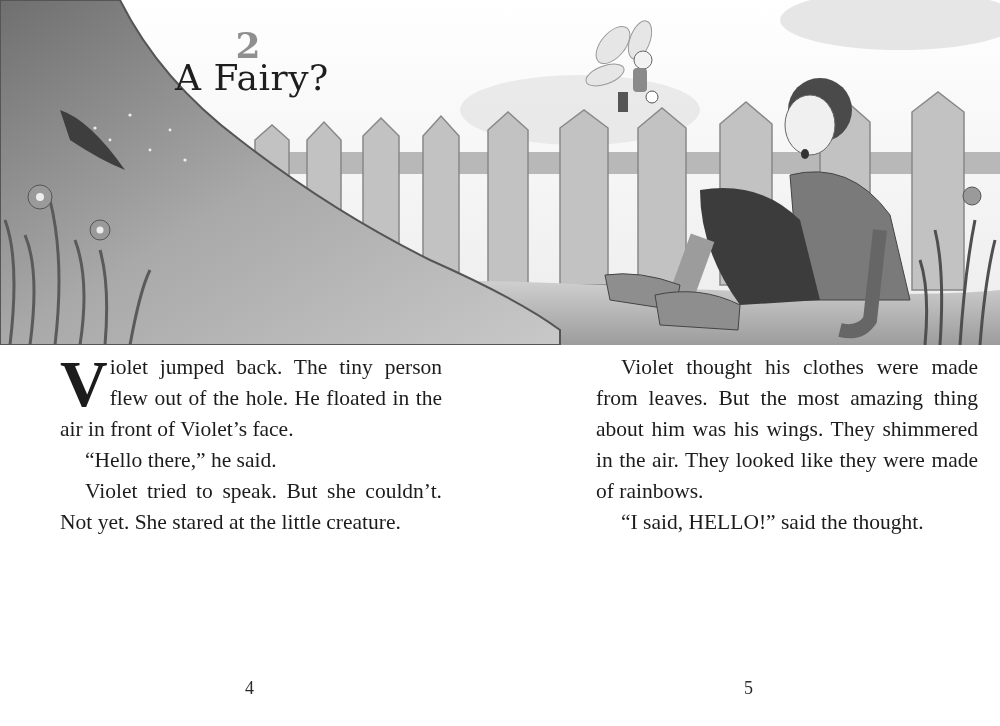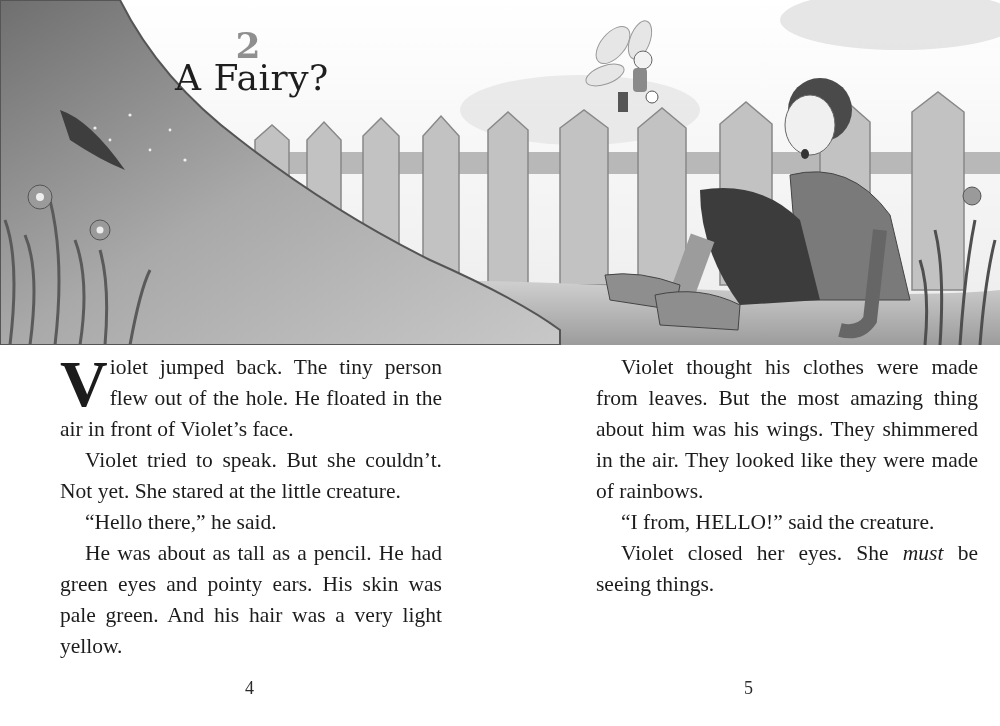--- a/index.html
+++ b/index.html
@@ -113,25 +113,23 @@
       <path d="M925 345 Q930 290 920 260"></path>
   </g>
   <circle cx="972" cy="196" r="9" fill="#9a9a9a" stroke="#555"></circle>
 </svg>
 
 <div class="chapter-num">2</div>
 <div class="chapter-title">A Fairy?</div>
 
 <div class="page left">
   <p class="para"><span class="dropcap">V</span><span>iolet jumped back. The tiny person flew out of the hole. He floated in the air in front of Violet’s face.</span></p>
+  <p class="para indent">“Hello there,” he said.</p>
   <p class="para indent">Violet tried to speak. But she couldn’t. Not yet. She stared at the little creature.</p>
-  <p class="para indent">“Hello there,” he said.</p>
-  <p class="para indent">He was about as tall as a pencil. He had green eyes and pointy ears. His skin was pale green. And his hair was a very light yellow.</p>
 </div>
 
 <div class="page right">
   <p class="para indent">Violet thought his clothes were made from leaves. But the most amazing thing about him was his wings. They shimmered in the air. They looked like they were made of rainbows.</p>
-  <p class="para indent">“I from, HELLO!” said the creature.</p>
-  <p class="para indent"><span>Violet closed her eyes. She </span><em>must</em><span> be seeing things.</span></p>
+  <p class="para indent">“I said, HELLO!” said the thought.</p>
 </div>
 
 <div class="page-num" style="left:245px;">4</div>
 <div class="page-num" style="left:744px;">5</div>
 
 </body></html>

